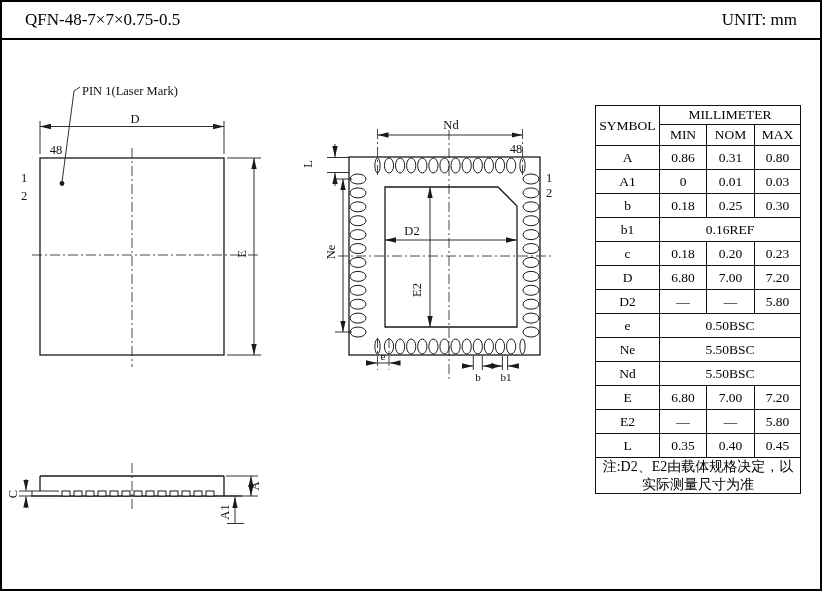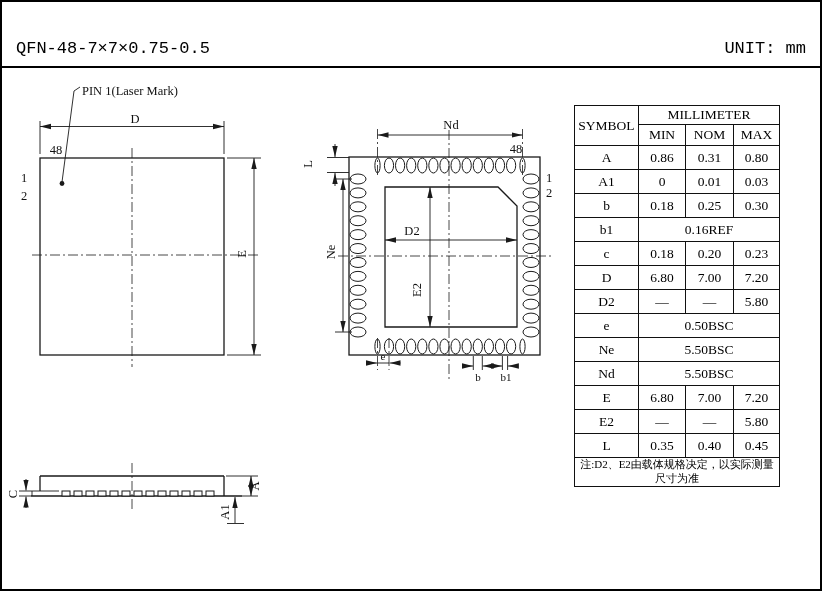--- a/index.html
+++ b/index.html
@@ -6,48 +6,48 @@
   *{box-sizing:border-box;}
   .page{
     position:relative;width:822px;height:591px;background:#fff;
     border:2px solid #000;overflow:hidden;
     font-family:"Liberation Serif", serif;color:#111;
   }
   .header{
     position:absolute;left:0;top:0;width:100%;height:38px;
     border-bottom:2px solid #000;
     display:flex;justify-content:space-between;align-items:center;
-    padding:0 14px;
-    font-family:Liberation Mono, monospace;font-size:17px;color:#000;margin-top:28px;
+    padding:0 23px;
+    font-family:Liberation Serif, serif;font-size:17px;color:#000;
   }
   svg.drawing{position:absolute;left:0;top:0;pointer-events:none;}
   .outline{stroke:#1a1a1a;stroke-width:1.3;fill:none;}
   .thin{stroke:#1a1a1a;stroke-width:0.9;fill:none;}
   .cl{stroke:#1a1a1a;stroke-width:0.8;fill:none;stroke-dasharray:10 3 2 3;}
   .pad{stroke:#1a1a1a;stroke-width:1;fill:#fff;}
   text.lbl{font-family:"Liberation Serif",serif;font-size:12.5px;fill:#111;text-anchor:middle;}
   text.sm{font-size:11px;}
   text.callout{text-anchor:start;font-size:12.5px;}
-  .tablewrap{position:absolute;left:572px;top:103px;z-index:2;}
+  .tablewrap{position:absolute;left:593px;top:103px;z-index:2;}
   table.spec{
     border-collapse:collapse;background:#fff;
     font-family:"Liberation Serif",serif;font-size:13.5px;color:#000;
   }
   table.spec td{
     border:1px solid #111;text-align:center;vertical-align:middle;
     height:24px;padding:0 2px;
   }
   table.spec tr.h1 td{height:19px;}
   table.spec tr.h2 td{height:21px;}
   td.c-sym{width:64px;}
   td.c-min{width:47px;}
   td.c-nom{width:48px;}
   td.c-max{width:46px;}
   td.note{
-    font-size:11px;text-align:left;line-height:1.25;height:auto;
+    font-size:14px;text-align:left;line-height:1.25;height:auto;
     padding:1px 3px;font-family:"Liberation Serif","DejaVu Sans",serif;
   }
 </style>
 </head>
 <body>
 
 <div class="page">
 
   <div class="header">
     <span>QFN-48-7×7×0.75-0.5</span>

